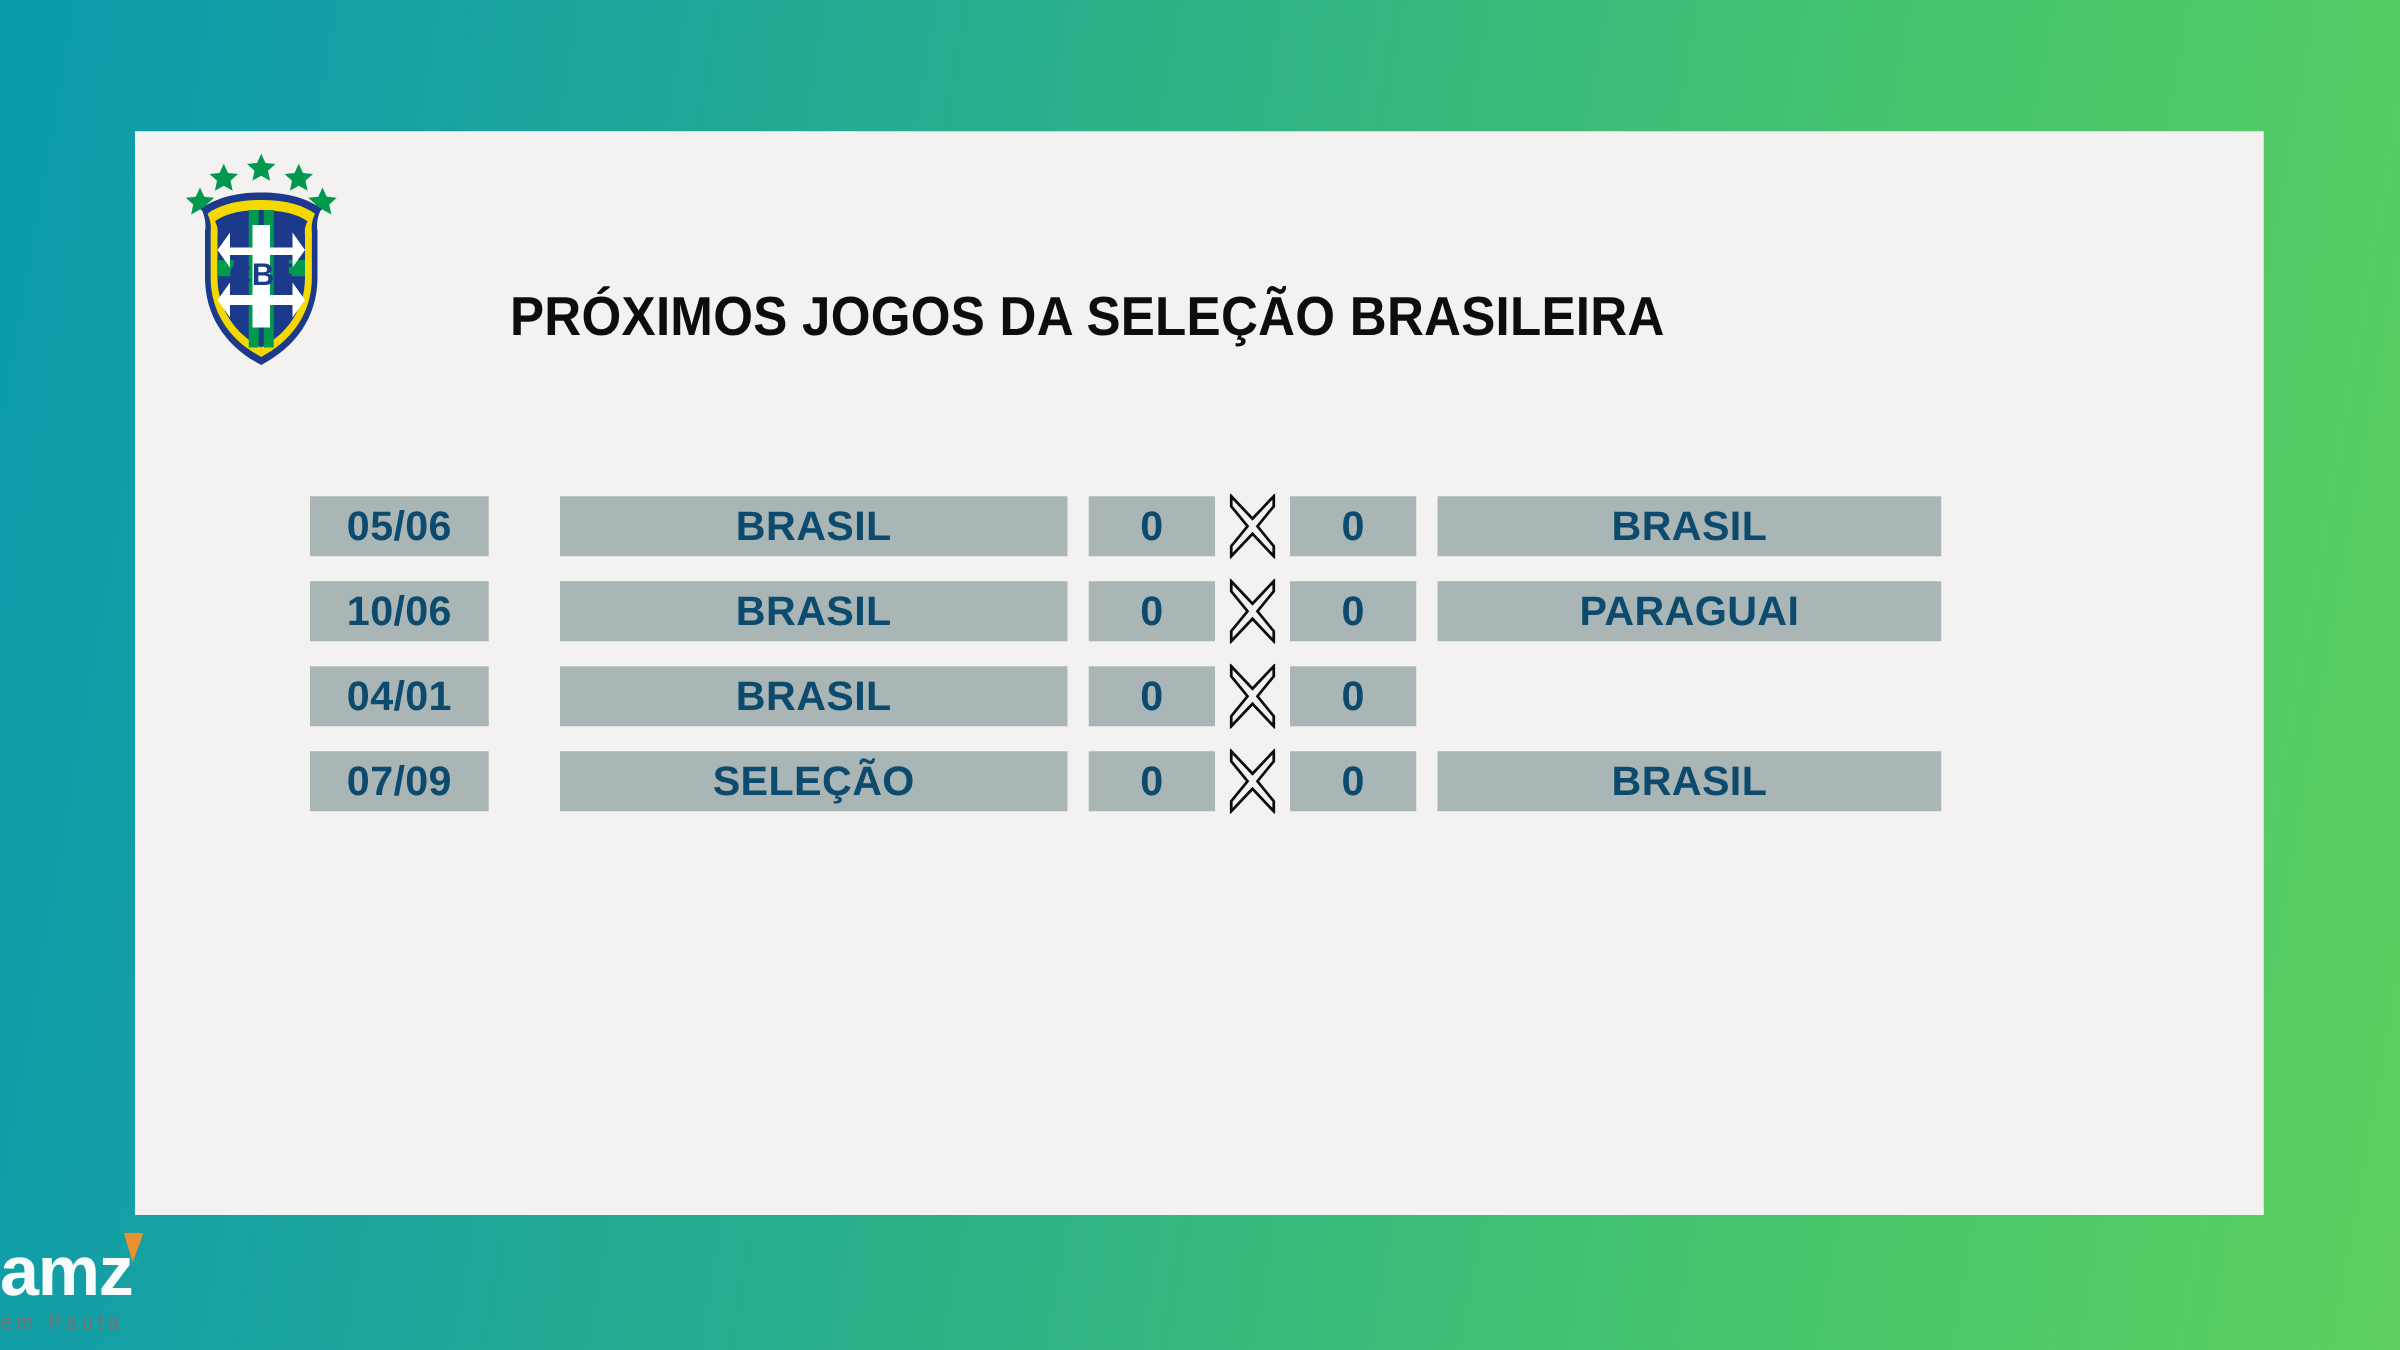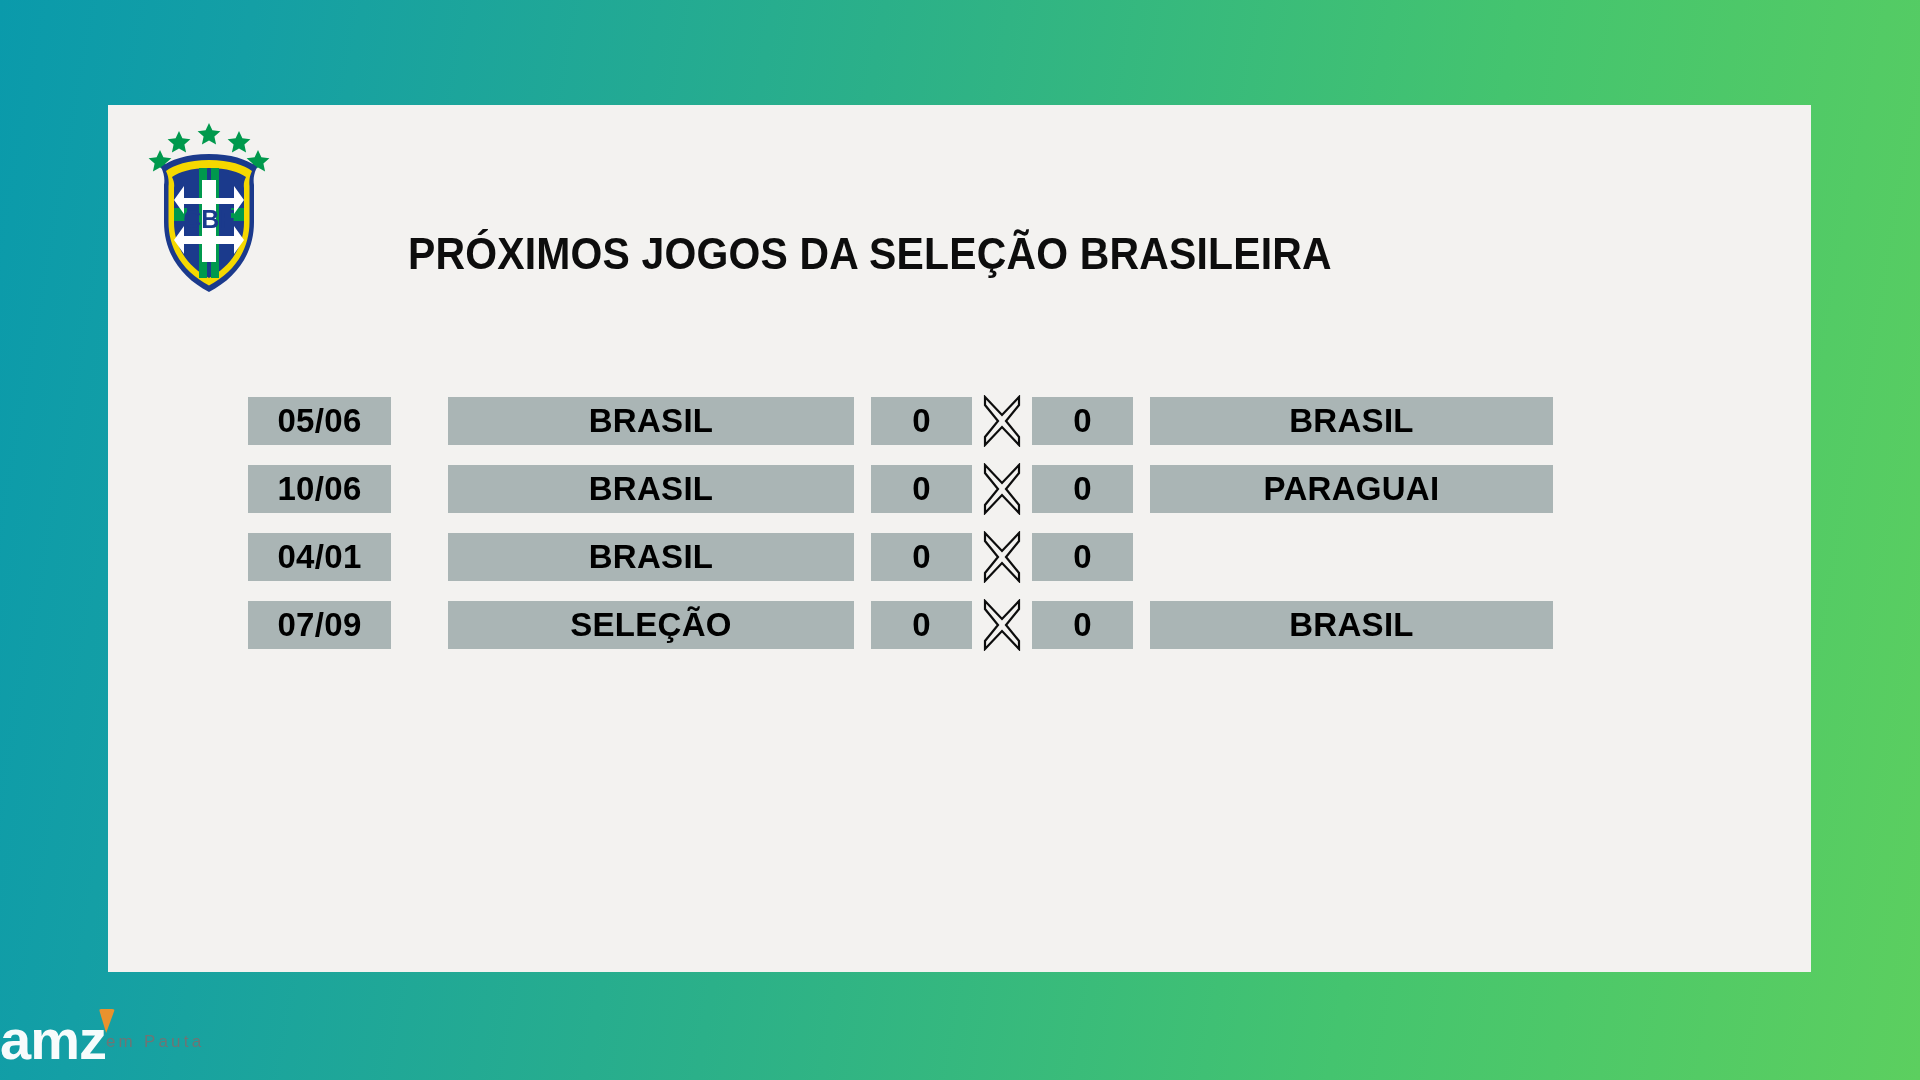--- a/index.html
+++ b/index.html
@@ -46,21 +46,21 @@
     align-items:center;
     height:62px;
     margin-bottom:6px;
   }
   .cell {
     background:#aab5b5;
     height:48px;
     display:flex;
     align-items:center;
     justify-content:center;
-    color:#000000;
+    color:#0c4a6e;
     font-weight:bold;
     font-size:33px;
     letter-spacing:0.3px;
   }
   .cell-date    { width:143px; flex:0 0 143px; }
   .gap-a        { width:57px;  flex:0 0 57px; }
   .cell-home    { width:406px; flex:0 0 406px; }
   .gap-b        { width:17px;  flex:0 0 17px; }
   .cell-score   { width:101px; flex:0 0 101px; }
   .cell-x {
@@ -69,22 +69,22 @@
     background:transparent;
     height:56px;
   }
   .cell-x svg { display:block; }
   .cell-away   { width:403px; flex:0 0 403px; }
   
   #watermark {
     position:absolute;
     left:0; right:0; bottom:12px;
     display:flex;
-    flex-direction:row;
-    align-items:center;
+    flex-direction:column;
+    align-items:flex-start;
     pointer-events:none;
   }
   #wm-word {
     font-size:56px;
     font-weight:bold;
     color:#ffffff;
     letter-spacing:-1px;
     line-height:1;
     position:relative;
     opacity:.97;

